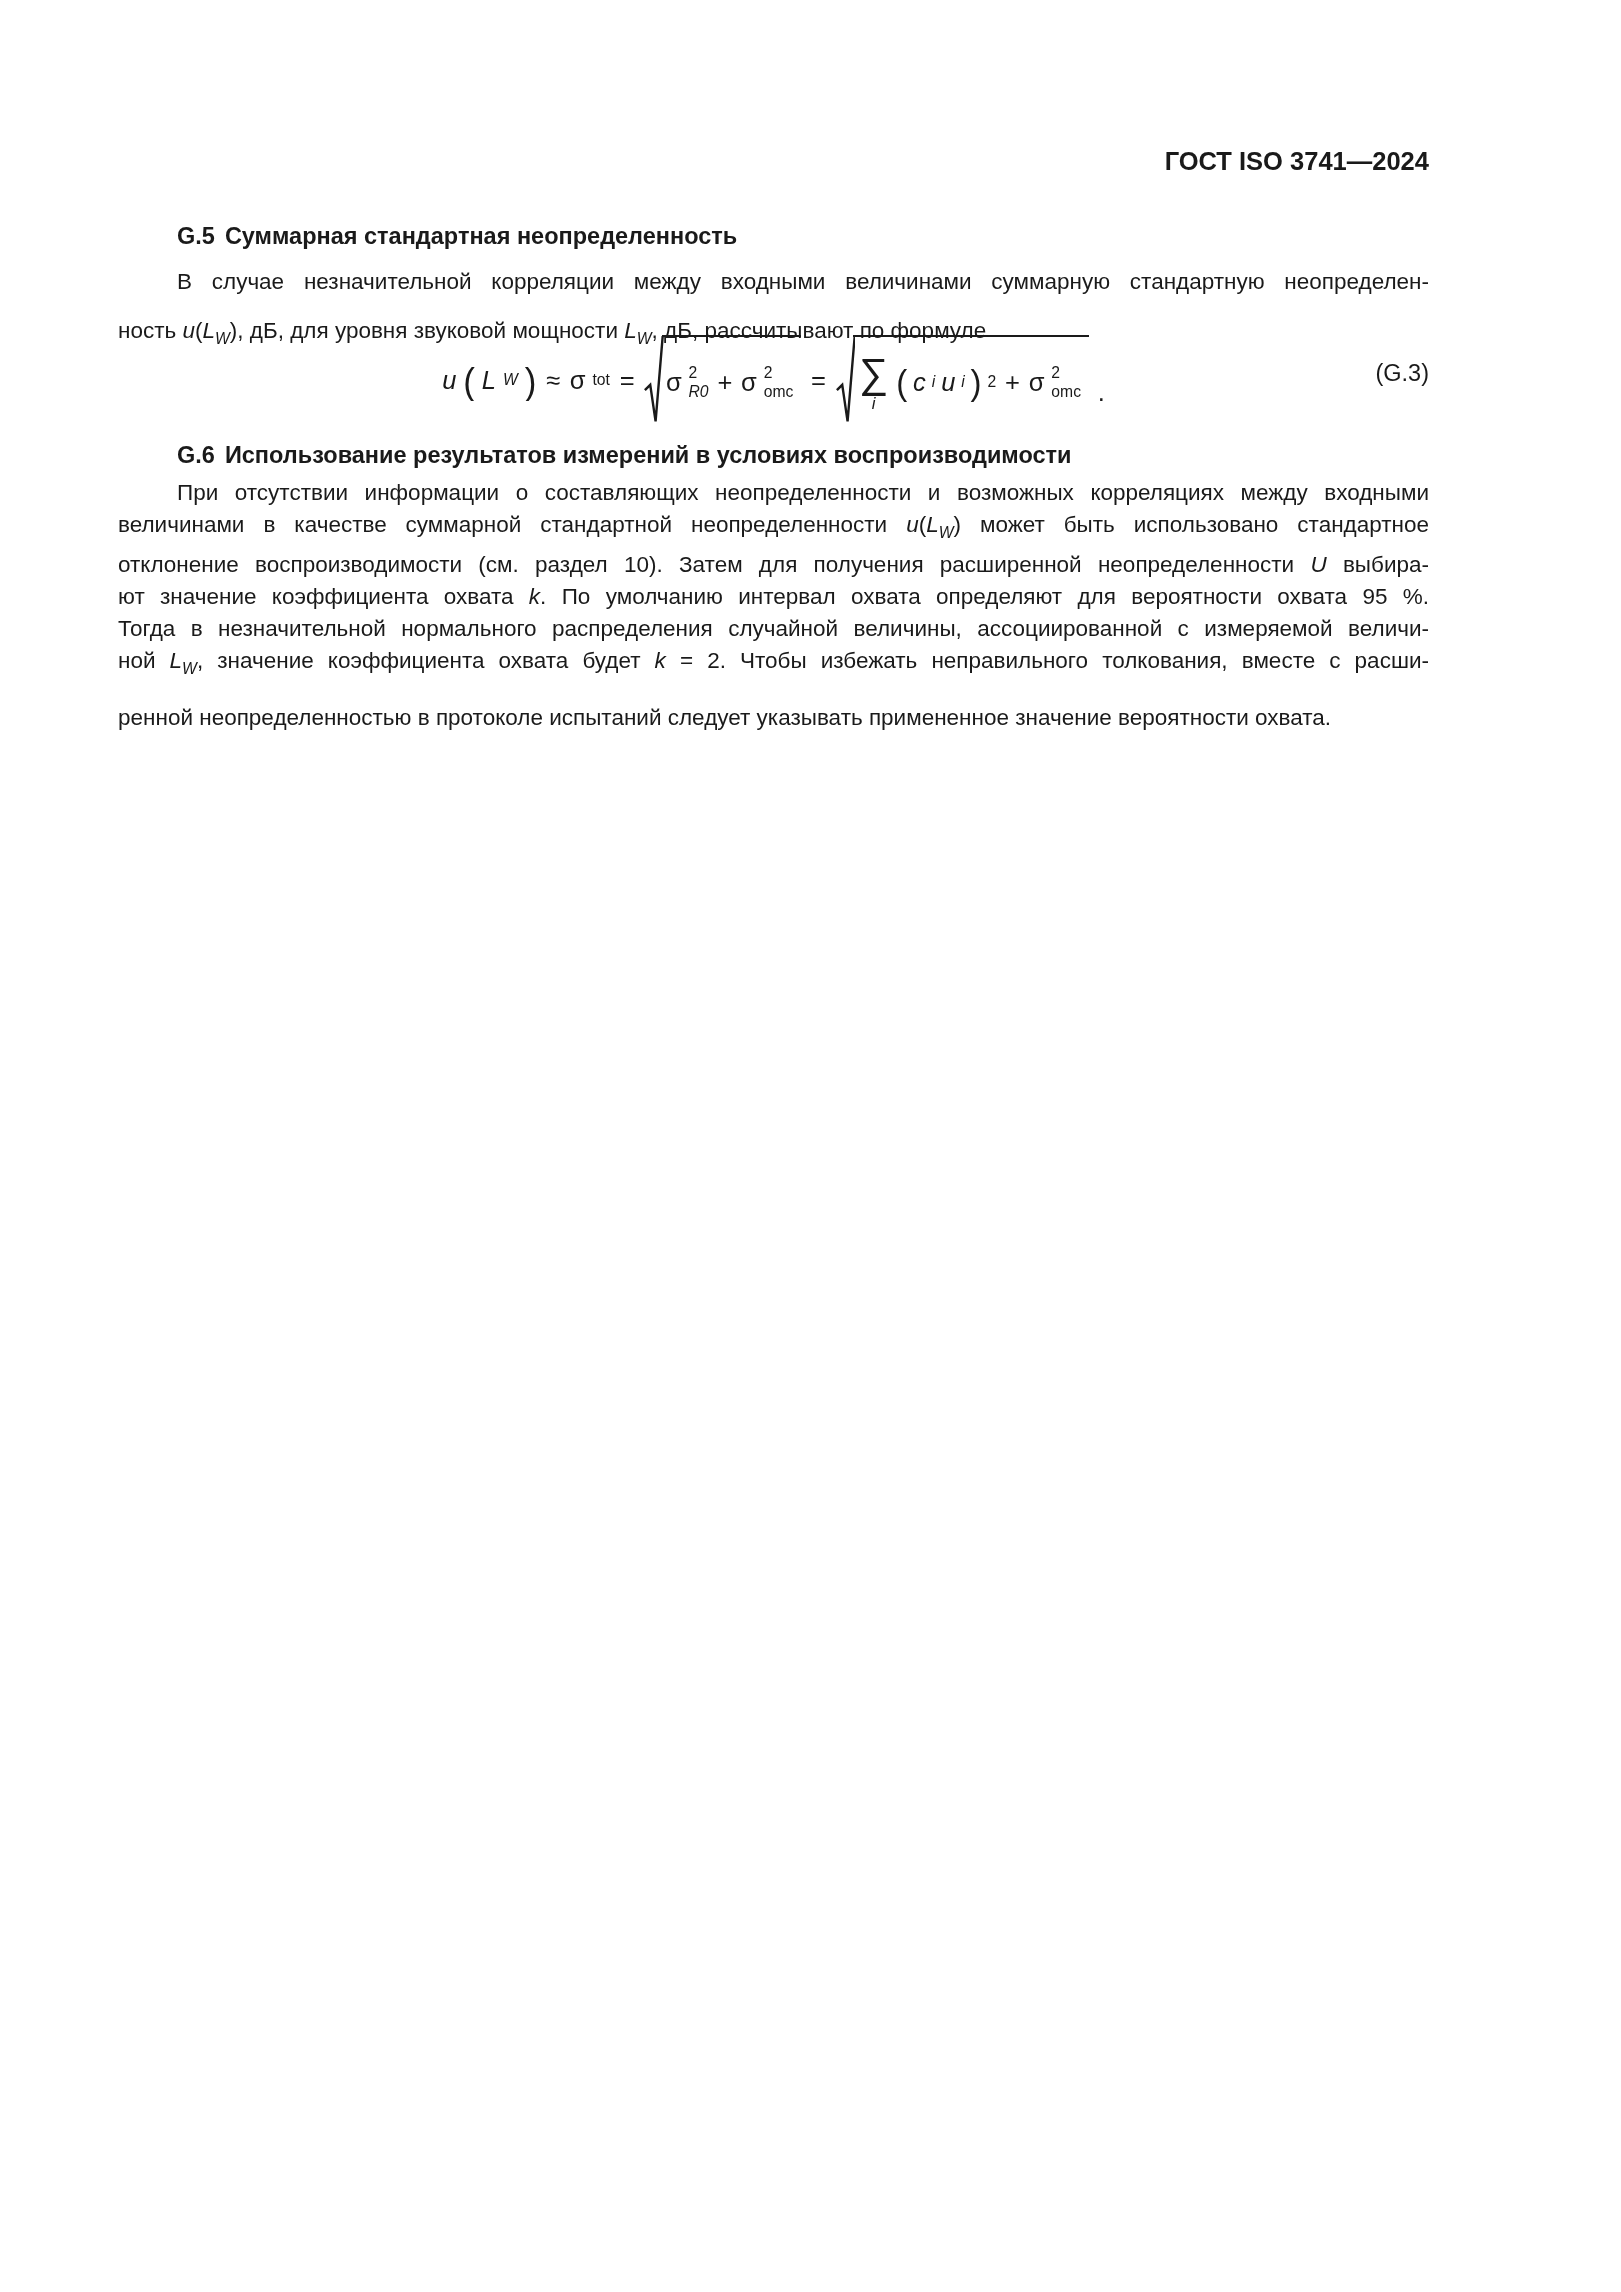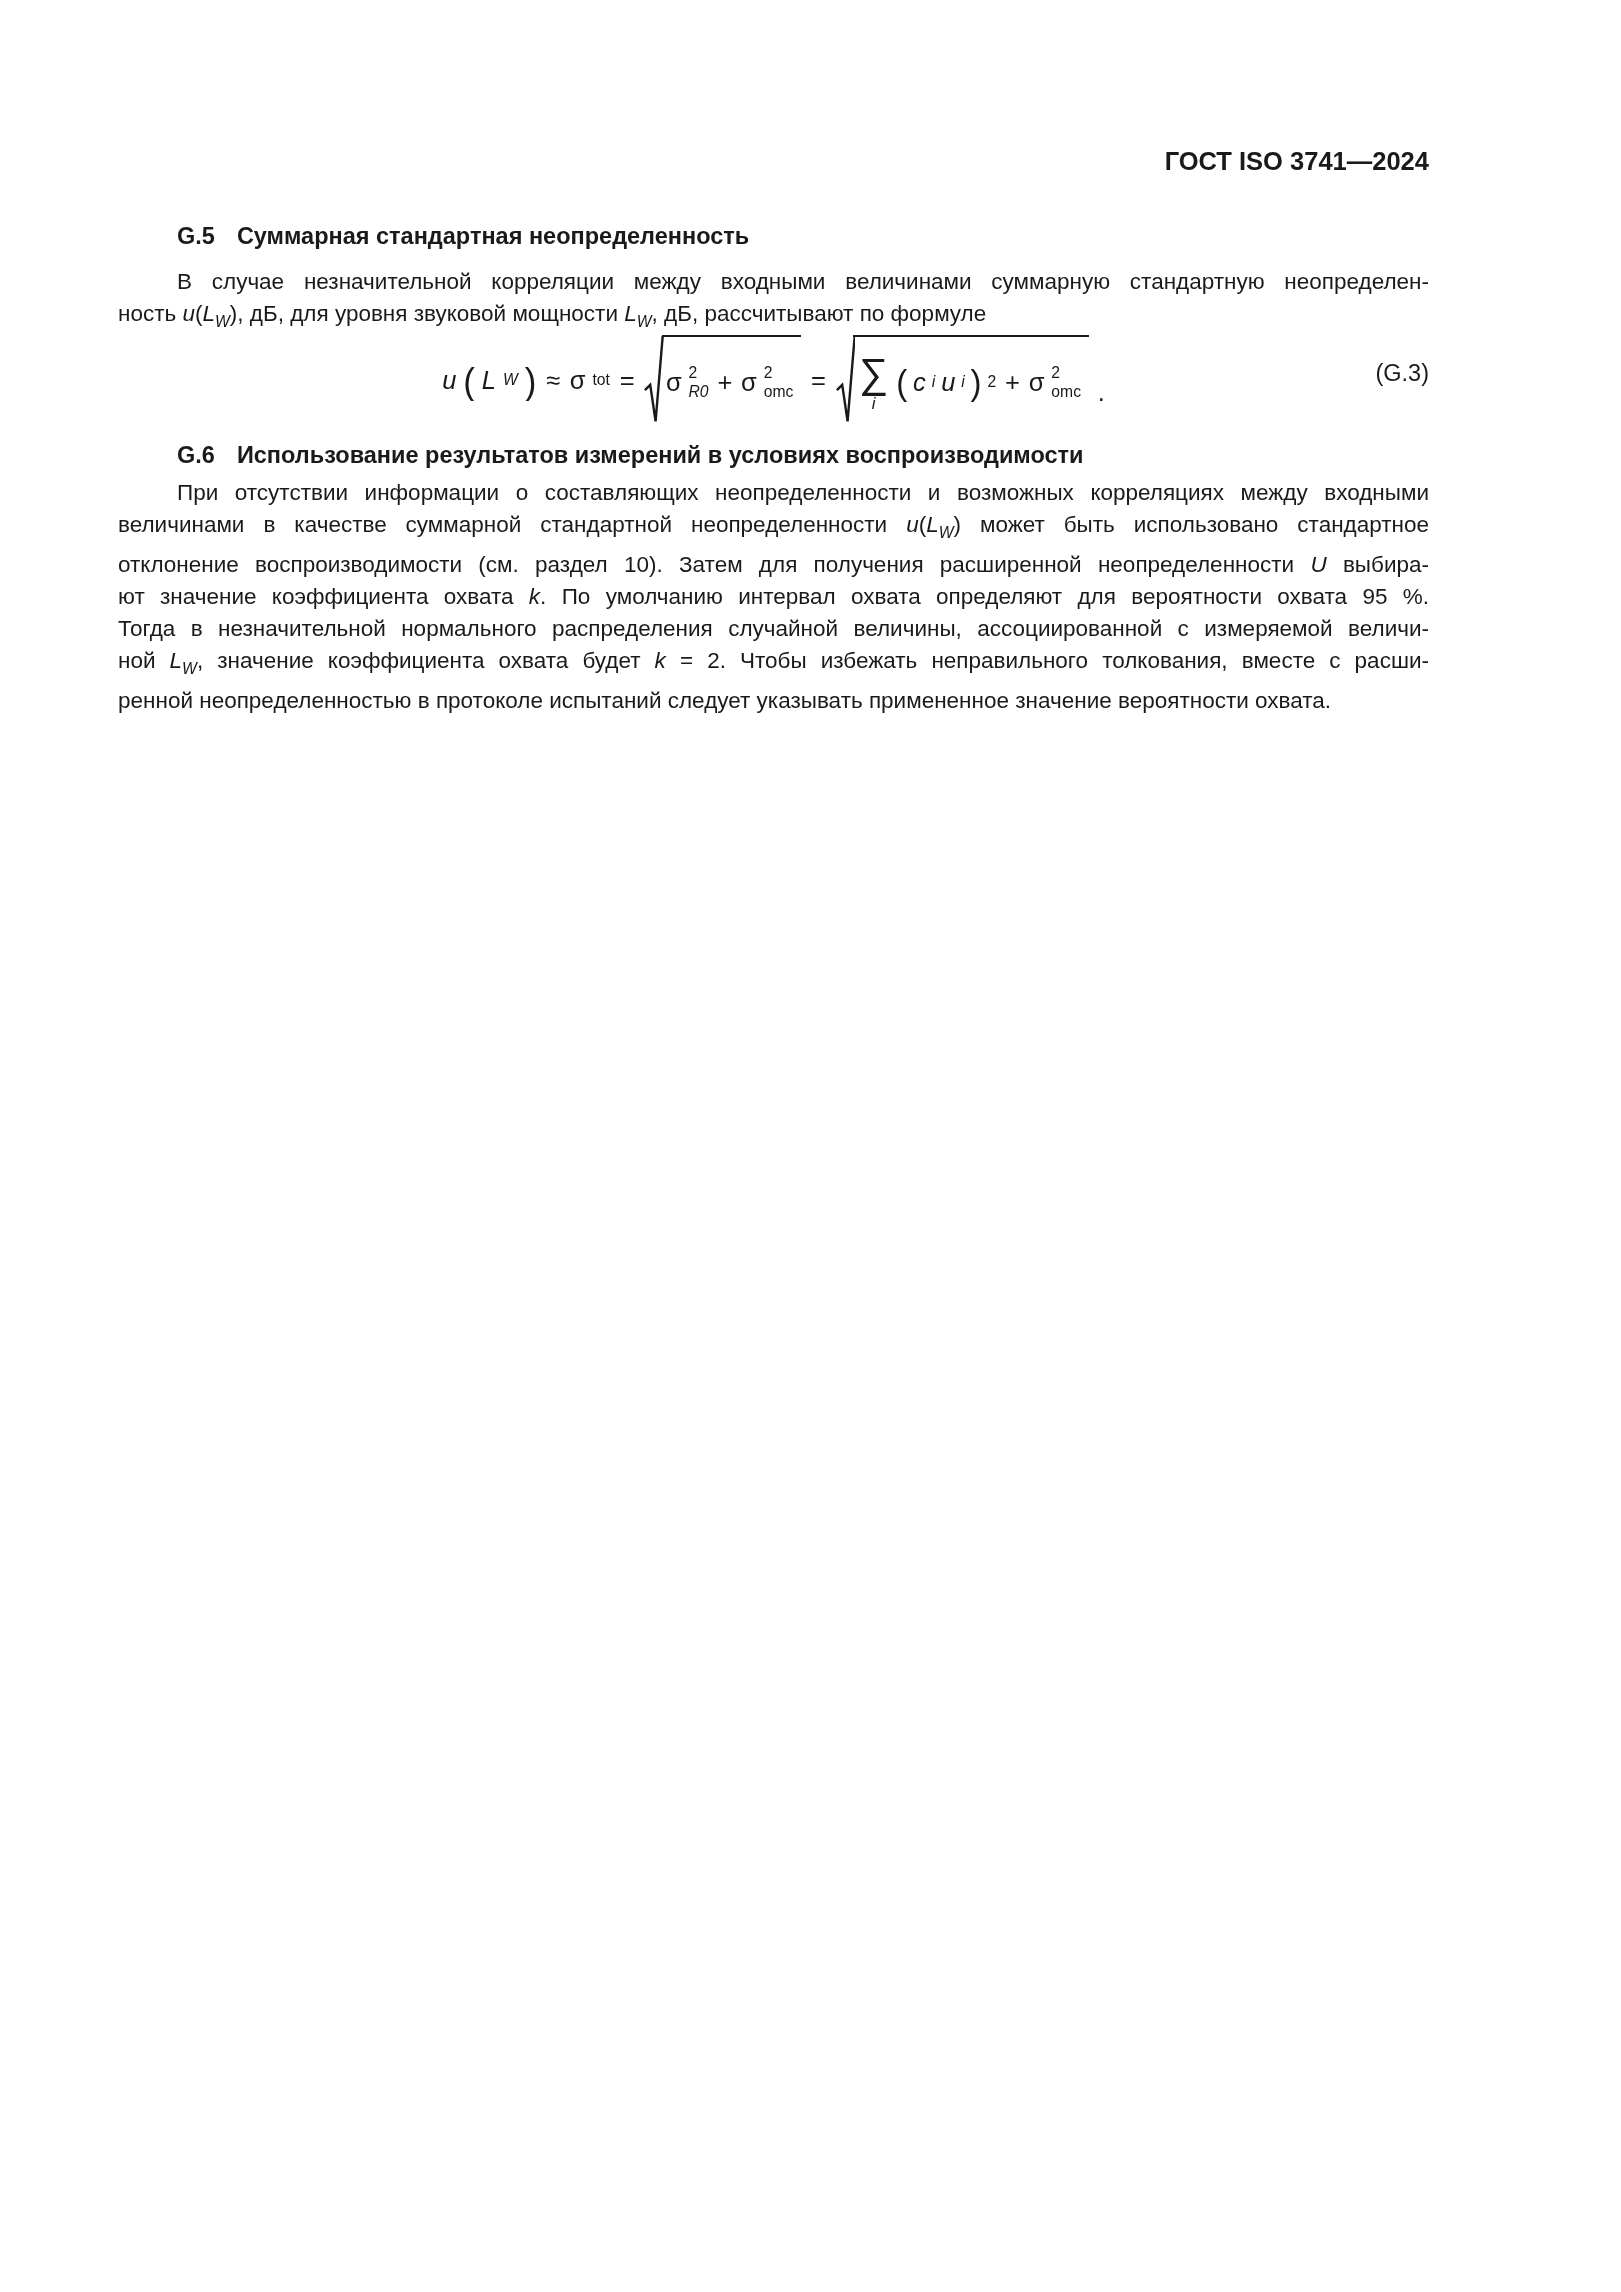--- a/index.html
+++ b/index.html
@@ -27,32 +27,32 @@
     left: 118px;
     width: 1311px;
     font-weight: bold;
     font-size: 23.5px;
     line-height: 29px;
     padding-left: 59px;
     box-sizing: border-box;
   }
   .h-g5 { top: 222px; }
   .h-g6 { top: 441px; }
-  .heading .hnum { margin-right: 22px; }
+  .heading .hnum { margin-right: 10px; }
   .para {
     position: absolute;
     left: 118px;
     width: 1311px;
     font-size: 22.5px;
     line-height: 32px;
   }
   .p1 { top: 266px; }
   .p2 { top: 477px; }
   .line { text-align: justify; text-align-last: justify; white-space: normal; }
-  .line.lastline { text-align-last: left; }
+  .line.lastline { text-align-last: left; margin-top: 17px; }
   .line.indent { text-indent: 59px; }
   .it { font-style: italic; }
   .msub {
     font-style: italic;
     font-size: 15.7px;
     vertical-align: -5.9px;
     letter-spacing: 0;
   }
   
   .formula-row {

